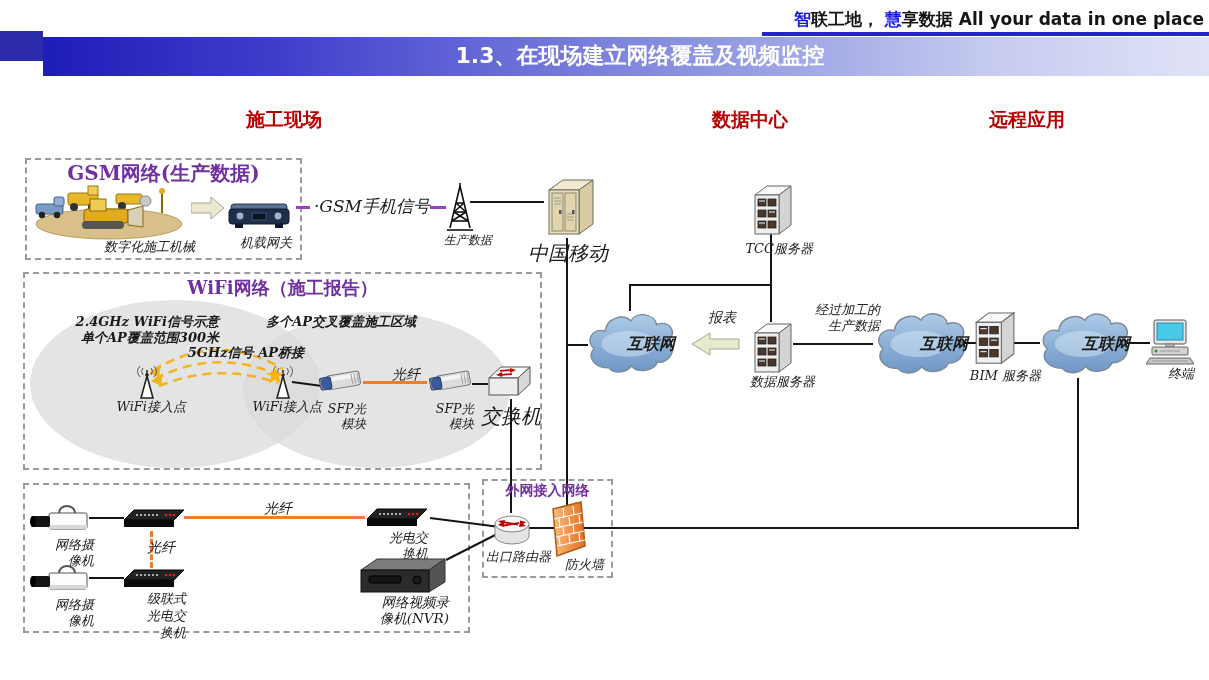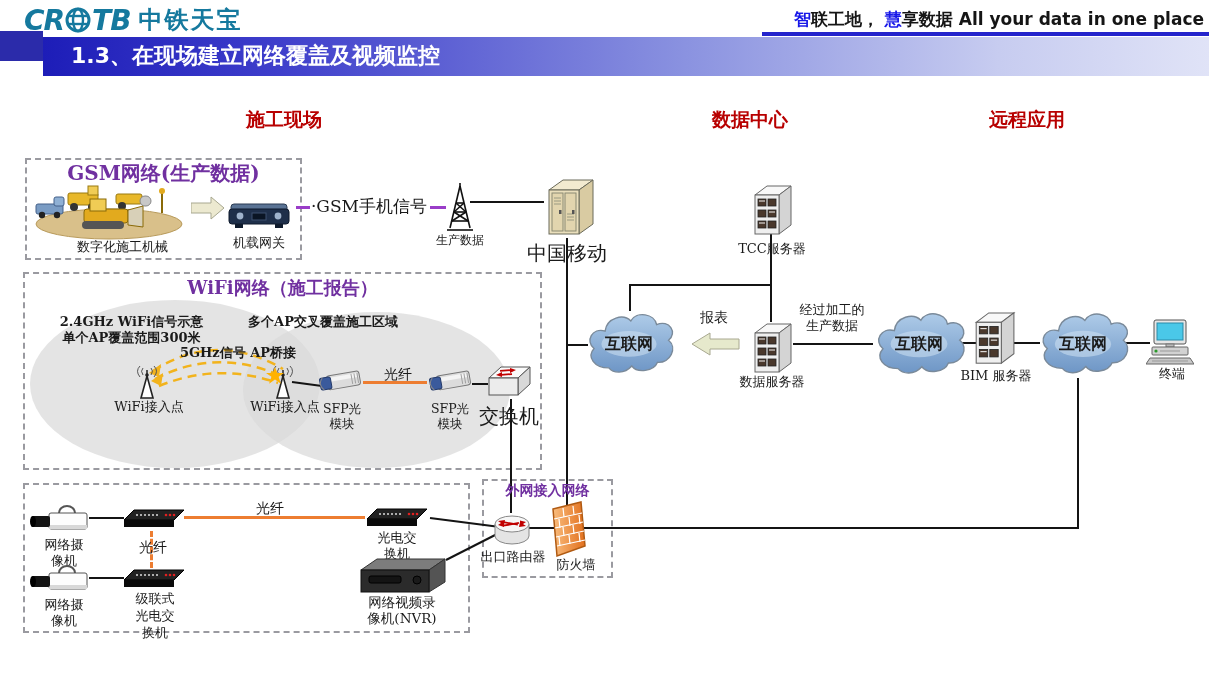--- a/index.html
+++ b/index.html
@@ -13,54 +13,41 @@
            margin-left:8px;letter-spacing:2px;font-style:normal;}
   .logo-globe{margin:0 1px;}
   .slogan{position:absolute;right:5px;top:8px;font-family:"DejaVu Sans","Liberation Sans",sans-serif;
           font-weight:bold;font-size:17px;color:#151515;white-space:nowrap;}
   .slogan .blue{color:#1717e8;}
   .slogan-line{position:absolute;right:0;top:32px;width:447px;height:4px;background:#2424cc;}
   .hdr-block{position:absolute;left:0;top:31px;width:43px;height:30px;background:#2b2baa;}
   .title-bar{position:absolute;left:43px;top:37px;width:1166px;height:39px;box-sizing:border-box;
       background:linear-gradient(90deg,#1d1db8 0%,#3e3ecb 20%,#8a92e0 55%,#c7ccf0 82%,#e0e3f7 100%);
       color:#ffffff;font-family:"DejaVu Sans","Liberation Sans",sans-serif;font-weight:bold;
-      font-size:22px;line-height:38px;padding-left:28px;}
+      font-size:22px;line-height:38px;padding-left:28px;text-align:center;}
   
   .colhead{position:absolute;font-family:"DejaVu Sans","Liberation Sans",sans-serif;font-weight:bold;
            font-size:19px;color:#b80000;text-align:center;}
   .dbox{position:absolute;border:2px dashed #9a9aa0;box-sizing:border-box;}
   .btitle{position:absolute;text-align:center;font-weight:bold;color:#7030a0;}
-  .lbl{position:absolute;text-align:center;color:#1a1a1a;white-space:pre-line;line-height:1.22;font-size:13px;}
+  .lbl{position:absolute;text-align:right;color:#1a1a1a;white-space:pre-line;line-height:1.22;font-size:13px;font-style:italic;}
   .hline{position:absolute;height:2px;background:#141414;}
   .vline{position:absolute;width:2px;background:#141414;}
   .oline{position:absolute;background:#ed7d31;}
   .odash{position:absolute;width:0;border-left:3px dashed #ed7d31;}
   .pdash{position:absolute;height:3px;background:#9a3dc8;}
   .cover{position:absolute;background:#d9d9d9;opacity:.72;border-radius:50%;}
   .icon{position:absolute;}
   svg{display:block;}
 </style>
 </head>
 <body>
 
 <div class="slide">
 
-  <div class="logo">
-    <span class="logo-cr">CR</span>
-    <span class="logo-globe">
-      <svg width="26" height="26" viewBox="0 0 26 26">
-        <circle cx="13" cy="13" r="11" fill="none" stroke="#15799e" stroke-width="3"></circle>
-        <ellipse cx="13" cy="13" rx="5" ry="11" fill="none" stroke="#15799e" stroke-width="2.4"></ellipse>
-        <line x1="2" y1="9" x2="24" y2="9" stroke="#15799e" stroke-width="2.4"></line>
-        <line x1="2" y1="17" x2="24" y2="17" stroke="#15799e" stroke-width="2.4"></line>
-      </svg>
-    </span>
-    <span class="logo-cr">TB</span>
-    <span class="logo-cn">中铁天宝</span>
-  </div>
 
   <div class="slogan">
     <span class="blue">智</span><span>联工地， </span><span class="blue">慧</span><span>享数据 </span><span>All your data in one place</span>
   </div>
   <div class="slogan-line"></div>
 
   <div class="hdr-block"></div>
   <div class="title-bar">
     <span>1.3、在现场建立网络覆盖及视频监控</span>
   </div>

